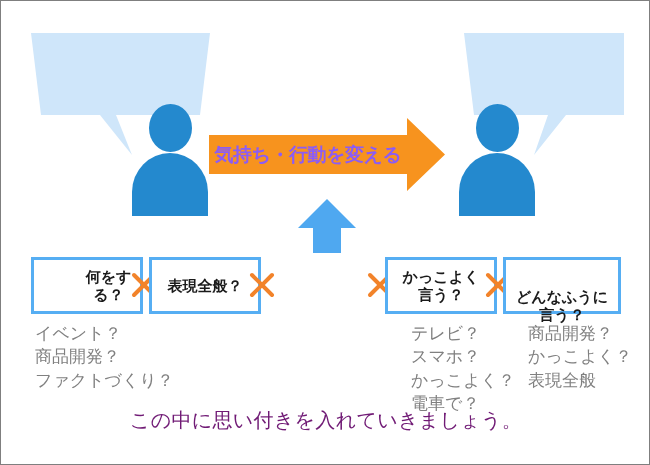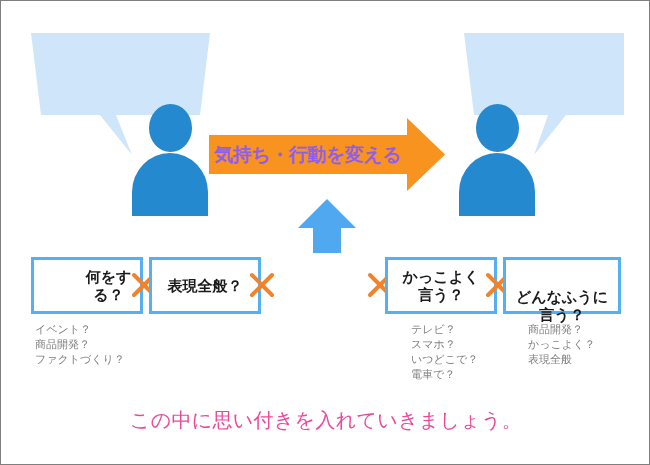--- a/index.html
+++ b/index.html
@@ -108,33 +108,33 @@
     top: 14px;
     width: 28px;
     height: 28px;
   }
   .xmark svg { display: block; }
 
   
   .subcap {
     position: absolute;
     color: #808080;
-    font-size: 11px;
+    font-size: 17px;
     line-height: 1.37;
     white-space: pre-line;
   }
 
   
   #bottom-caption {
     position: absolute;
     left: 0;
     top: 406px;
     width: 650px;
     text-align: center;
-    color: #ec4899;
+    color: #701a75;
     font-size: 20px;
     letter-spacing: 0.3px;
   }
 </style>
 </head>
 <body>
 
 <div id="canvas">
 
   <div class="bubble" id="bubble-left" style="left:27px; top:32px;">
@@ -222,21 +222,21 @@
     </div>
 
   </div>
 
   <div class="subcap" style="left:34px; top:321px;">イベント？
 商品開発？
 ファクトづくり？</div>
 
   <div class="subcap" style="left:410px; top:321px;">テレビ？
 スマホ？
-いつどこで？
+かっこよく？
 電車で？</div>
 
   <div class="subcap" style="left:527px; top:321px;">商品開発？
 かっこよく？
 表現全般</div>
 
   <div id="bottom-caption">この中に思い付きを入れていきましょう。</div>
 
 </div>
 

